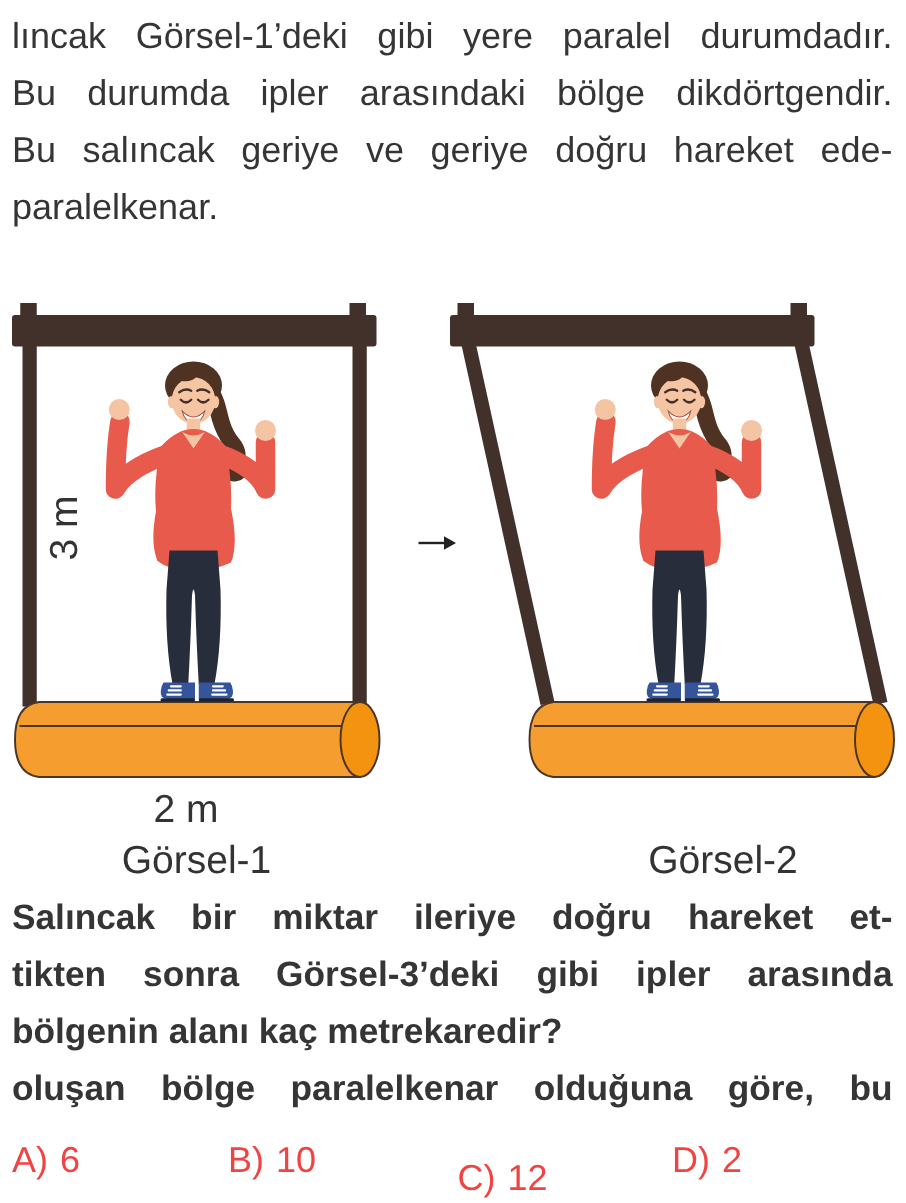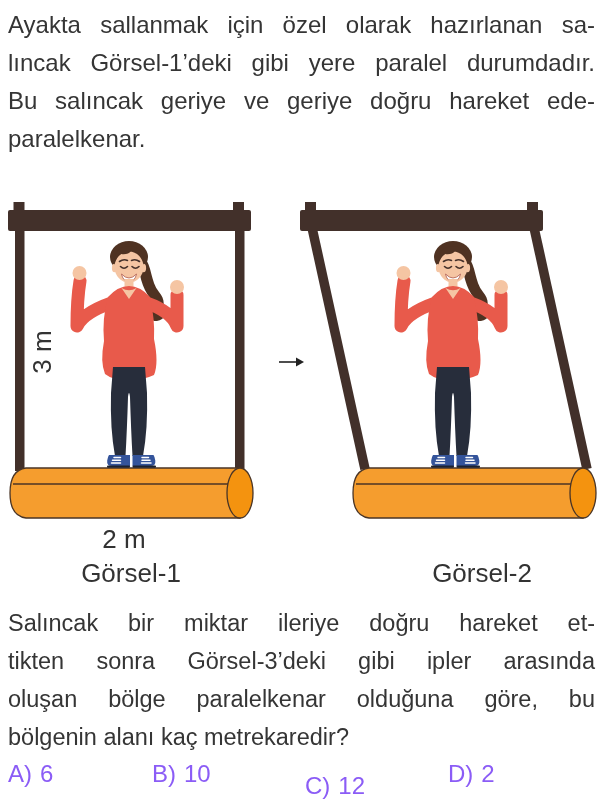--- a/index.html
+++ b/index.html
@@ -4,27 +4,27 @@
 <style>
   :root{
     --wood:#42302a; --log_body:#f59d2e; --log_end:#f4930f; --log_outline:#4a3526;
     --sweater:#e85a4b; --pants:#272d3b; --shoes:#34549b; --hair:#4f3222;
     --skin:#f5c5a3; --text:#353535;
   }
   html,body{margin:0;padding:0;background:#fff;}
   .page{position:relative;width:604px;height:802px;background:#ffffff;overflow:hidden;
         font-family:"Liberation Sans",sans-serif;color:var(--text);}
   .p-intro{position:absolute;left:8px;right:9px;top:6px;font-size:24px;line-height:38px;}
-  .p-question{position:absolute;left:8px;right:9px;top:592px;font-size:23.5px;line-height:38px;font-weight:normal;margin-top:12px;}
+  .p-question{position:absolute;left:8px;right:9px;top:592px;font-size:23.5px;line-height:38px;font-weight:bold;}
   .jline{text-align:justify;text-align-last:justify;}
   .jline.last{text-align:justify;text-align-last:auto;}
   .figure-wrap{position:absolute;left:0;top:195px;width:604px;height:395px;}
   svg text{font-family:"Liberation Sans",sans-serif;}
   .fig-label{font-size:26px;fill:#333333;}
-  .options-row{position:absolute;left:0;right:0;top:760px;height:36px;font-size:24px;color:#8b5cf6;}
+  .options-row{position:absolute;left:0;right:0;top:760px;height:36px;font-size:24px;color:#ef4444;}
   .option{position:absolute;top:0;white-space:nowrap;}
   .option .val{margin-left:8px;}
   .opt-a{left:8px;} .opt-b{left:152px;} .opt-c{left:305px;margin-top:12px;} .opt-d{left:448px;}
   
   .wood{fill:var(--wood);}
   .rope-line{stroke:var(--wood);stroke-width:9.5;}
   .log-body{fill:var(--log_body);stroke:var(--log_outline);stroke-width:1.3;}
   .log-end{fill:var(--log_end);stroke:var(--log_outline);stroke-width:1.3;}
   .log-line{stroke:var(--log_outline);stroke-width:1.3;}
   .skin{fill:var(--skin);}
@@ -39,22 +39,22 @@
   .smile{fill:#ffffff;stroke:#a34a40;stroke-width:0.7;}
   .arrow-stroke{stroke:#222222;stroke-width:1.6;}
   .arrow-fill{fill:#222222;}
 </style>
 </head>
 <body>
 
 <div class="page">
 
   <div class="p-intro">
-    <div class="jline">Ayakta sallanmak için özel olarak hazırlanan sa-</div>
     <div class="jline">lıncak Görsel-1’deki gibi yere paralel durumdadır.</div>
+    <div class="jline">Bu durumda ipler arasındaki bölge dikdörtgendir.</div>
     <div class="jline">Bu salıncak geriye ve geriye doğru hareket ede-</div>
     <div class="jline last">paralelkenar.</div>
   </div>
 
   <div class="figure-wrap">
     <svg width="604" height="395" viewBox="0 0 604 395">
       <defs>
         <g id="person">
 
           <path class="hair" d="M92,20 C102,32 99,46 108,57 C114,64 115,73 107,79 C104,81 100,82 97,80 C103,76 104,70 99,63 C91,53 88,38 87,28 Z"></path>
@@ -135,22 +135,22 @@
         </g>
         <use href="#person" transform="translate(375,40)"></use>
         <text class="fig-label" x="482" y="387" text-anchor="middle">Görsel-2</text>
       </g>
     </svg>
   </div>
 
   <div class="p-question">
     <div class="jline">Salıncak bir miktar ileriye doğru hareket et-</div>
     <div class="jline">tikten sonra Görsel-3’deki gibi ipler arasında</div>
+    <div class="jline last">bölgenin alanı kaç metrekaredir?</div>
     <div class="jline">oluşan bölge paralelkenar olduğuna göre, bu</div>
-    <div class="jline last">bölgenin alanı kaç metrekaredir?</div>
   </div>
 
   <div class="options-row">
     <span class="option opt-a"><span>A)</span><span class="val">6</span></span>
     <span class="option opt-b"><span>B)</span><span class="val">10</span></span>
     <span class="option opt-c"><span>C)</span><span class="val">12</span></span>
     <span class="option opt-d"><span>D)</span><span class="val">2</span></span>
   </div>
 
 </div>

